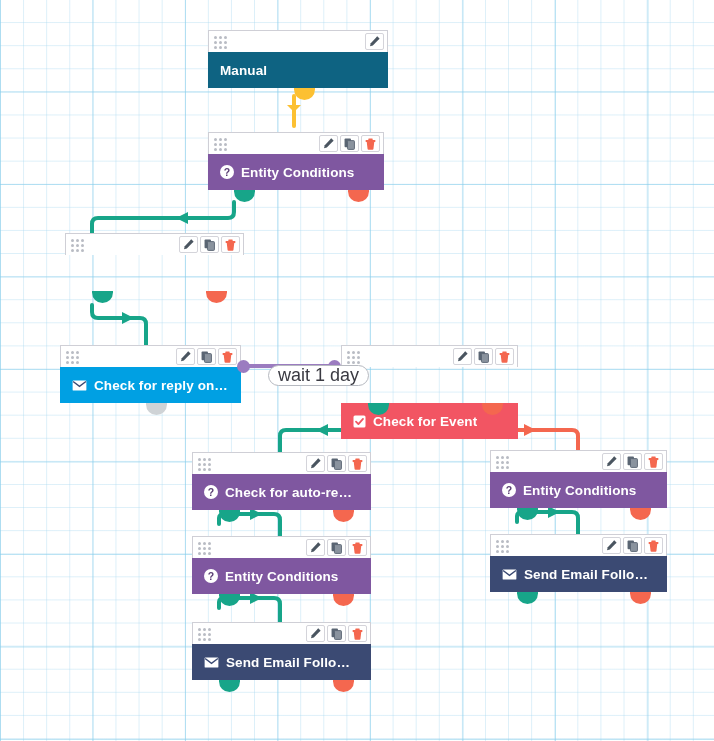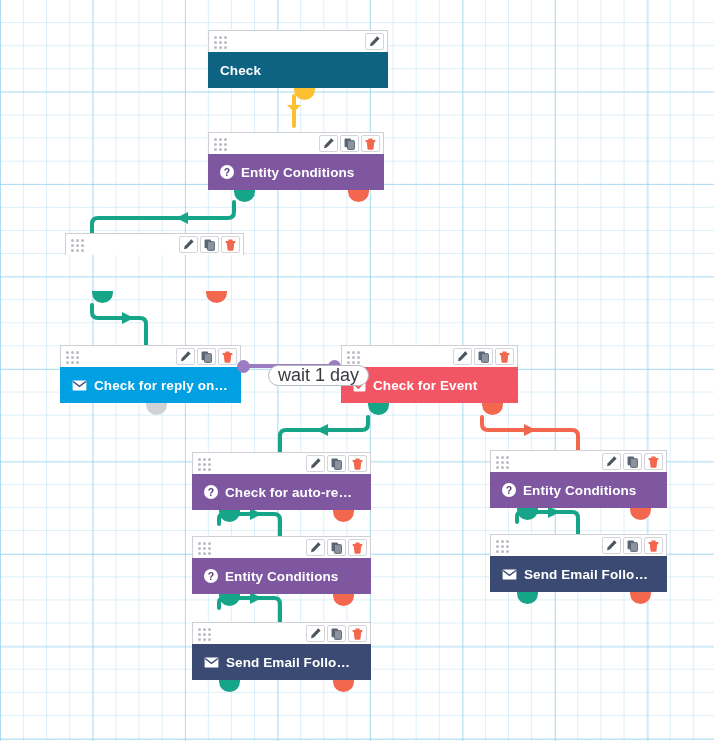--- a/index.html
+++ b/index.html
@@ -106,21 +106,21 @@
           <span class="head-acts">
             <span class="act">
               <svg width="11" height="11" viewBox="0 0 12 12">
                 <path d="M8.6 0.9 L11.1 3.4 L4.2 10.3 L1.1 11.1 L1.9 8z" fill="#4a5560"></path>
                 <path d="M8.6 0.9 L11.1 3.4" stroke="#4a5560" stroke-width="1.4"></path>
               </svg>
             </span>
           </span>
         </div>
         <div class="node-body" style="background: rgb(14, 99, 130);">
-          <span class="lbl">Check</span>
+          <span class="lbl">Manual</span>
         </div>
       </div>
       <div class="node" style="left: 208px; top: 132px; width: 176px;">
         <div class="node-head">
           <span class="grip">
             <i></i>
             <i></i>
             <i></i>
             <i></i>
             <i></i>
@@ -270,21 +270,21 @@
             </span>
             <span class="act">
               <svg width="11" height="12" viewBox="0 0 12 13">
                 <rect x="3.6" y="0.4" width="4.8" height="1.9" rx="0.6" fill="#f4674f"></rect>
                 <rect x="0.6" y="2.2" width="10.8" height="2" rx="0.7" fill="#f4674f"></rect>
                 <path d="M1.9 4.4 h8.2 l-0.9 7.6 a1 1 0 0 1 -1 0.9 h-4.4 a1 1 0 0 1 -1 -0.9 z" fill="#f4674f"></path>
               </svg>
             </span>
           </span>
         </div>
-        <div class="node-body" style="background: rgb(242, 85, 99);">
+        <div class="node-body" style="background: rgb(242, 85, 99); margin-top: 36px;">
           <span class="bico">
             <svg width="13" height="13" viewBox="0 0 13 13">
               <rect x="0.5" y="0.5" width="12" height="12" rx="1.5" fill="#fff"></rect>
               <path d="M3 6.7 L5.4 9.1 L10 3.9" fill="none" stroke="#f25563" stroke-width="1.8" stroke-linecap="round" stroke-linejoin="round"></path>
             </svg>
           </span>
           <span class="lbl">Check for Event</span>
         </div>
       </div>
       <div class="node" style="left: 192px; top: 452px; width: 179px;">

